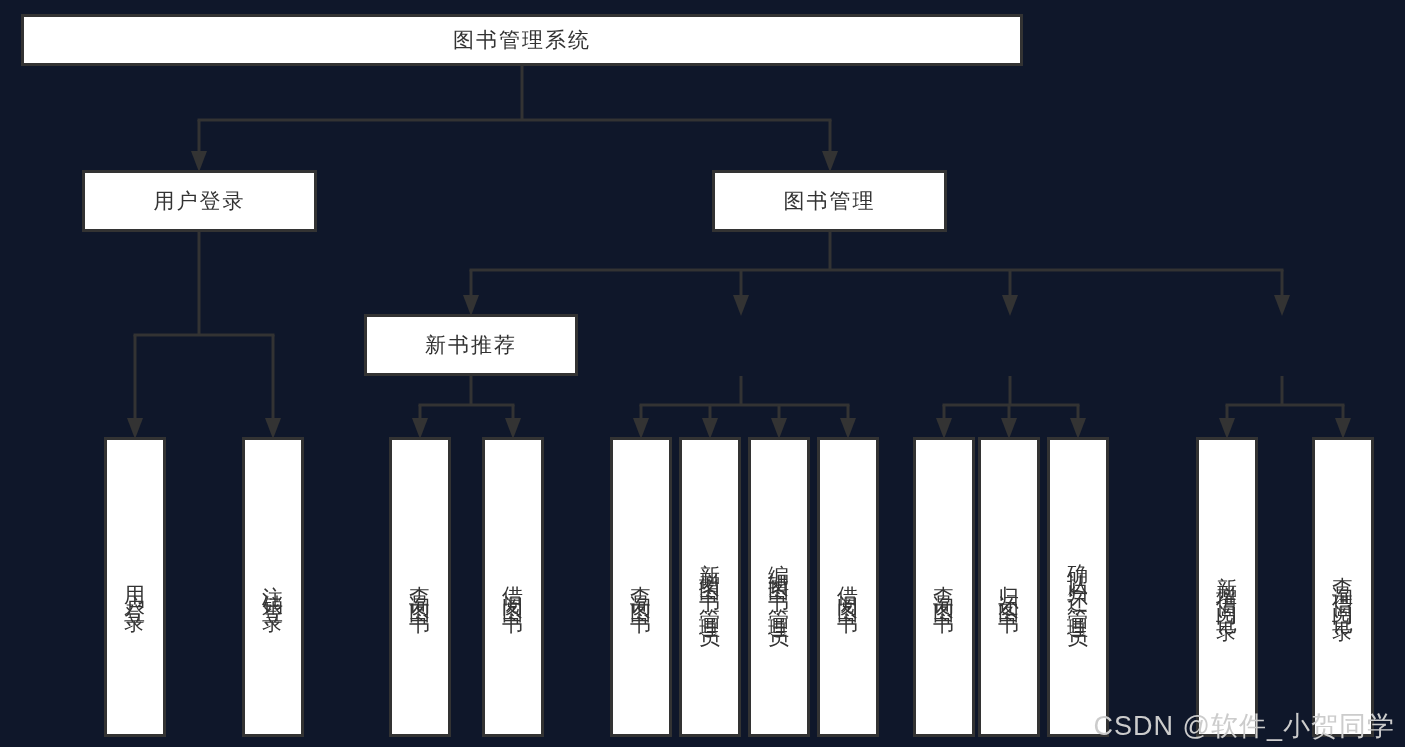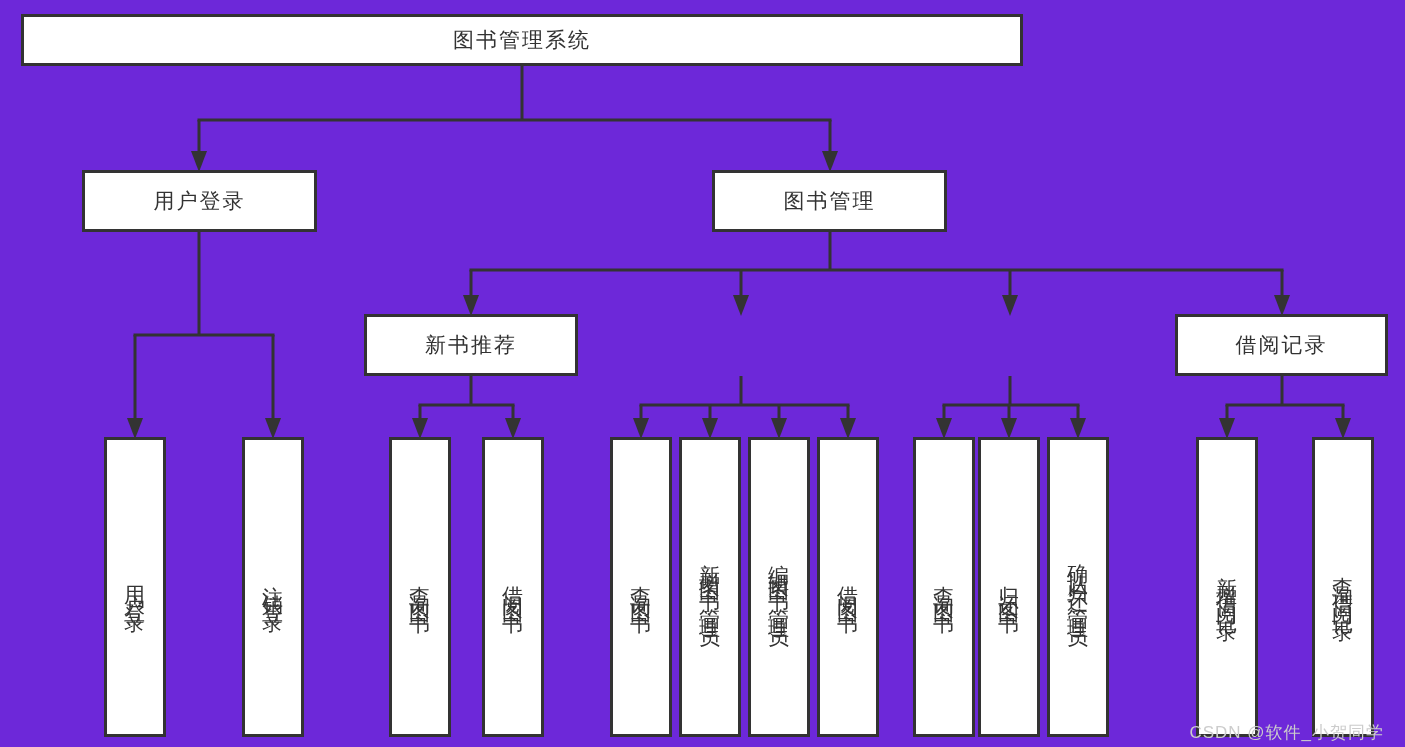--- a/index.html
+++ b/index.html
@@ -1,32 +1,32 @@
 <!DOCTYPE html>
 <html><head>
 <meta charset="utf-8">
 <style>
   html,body { margin:0; padding:0; background:#fff; }
   .canvas {
-    position:relative; width:1405px; height:747px; background:#6d28d9;
+    position:relative; width:1405px; height:747px; background:#0f172a;
     font-family:"Liberation Sans","DejaVu Sans",sans-serif; overflow:hidden;
   }
   .box {
     position:absolute; box-sizing:border-box; background:#ffffff;
     border:3px solid #333333; display:flex; align-items:center; justify-content:center;
     color:#333333; font-size:21px; letter-spacing:2px; z-index:2;
   }
   .leaf { width:62px; top:437px; height:300px; }
   .vtext {
     writing-mode:vertical-rl; text-orientation:mixed;
     letter-spacing:9px; line-height:1; font-size:21px;
   }
   svg.connectors { position:absolute; left:0; top:0; z-index:1; }
   .watermark {
-    position:absolute; right:21px; bottom:3px; font-size:17px;
+    position:absolute; right:10px; bottom:3px; font-size:27px;
     color:#cccccc; z-index:5; letter-spacing:1px; white-space:nowrap;
   }
 </style>
 </head>
 <body>
 
 <div class="canvas">
 
   <svg class="connectors" width="1405" height="747" viewBox="0 0 1405 747" aria-hidden="true">
     <g stroke="#333333" stroke-width="3" fill="none">
@@ -100,23 +100,20 @@
   <div class="box" style="left:82px;top:170px;width:235px;height:62px">
     <span>用户登录</span>
   </div>
   <div class="box" style="left:712px;top:170px;width:235px;height:62px">
     <span>图书管理</span>
   </div>
 
   <div class="box" style="left:364px;top:314px;width:214px;height:62px">
     <span>新书推荐</span>
   </div>
-  <div class="box" style="left:1175px;top:314px;width:213px;height:62px">
-    <span>借阅记录</span>
-  </div>
 
   <div class="box leaf" style="left:104px">
     <span class="vtext">用户登录</span>
   </div>
   <div class="box leaf" style="left:242px">
     <span class="vtext">注销登录</span>
   </div>
 
   <div class="box leaf" style="left:389px">
     <span class="vtext">查询图书</span>

